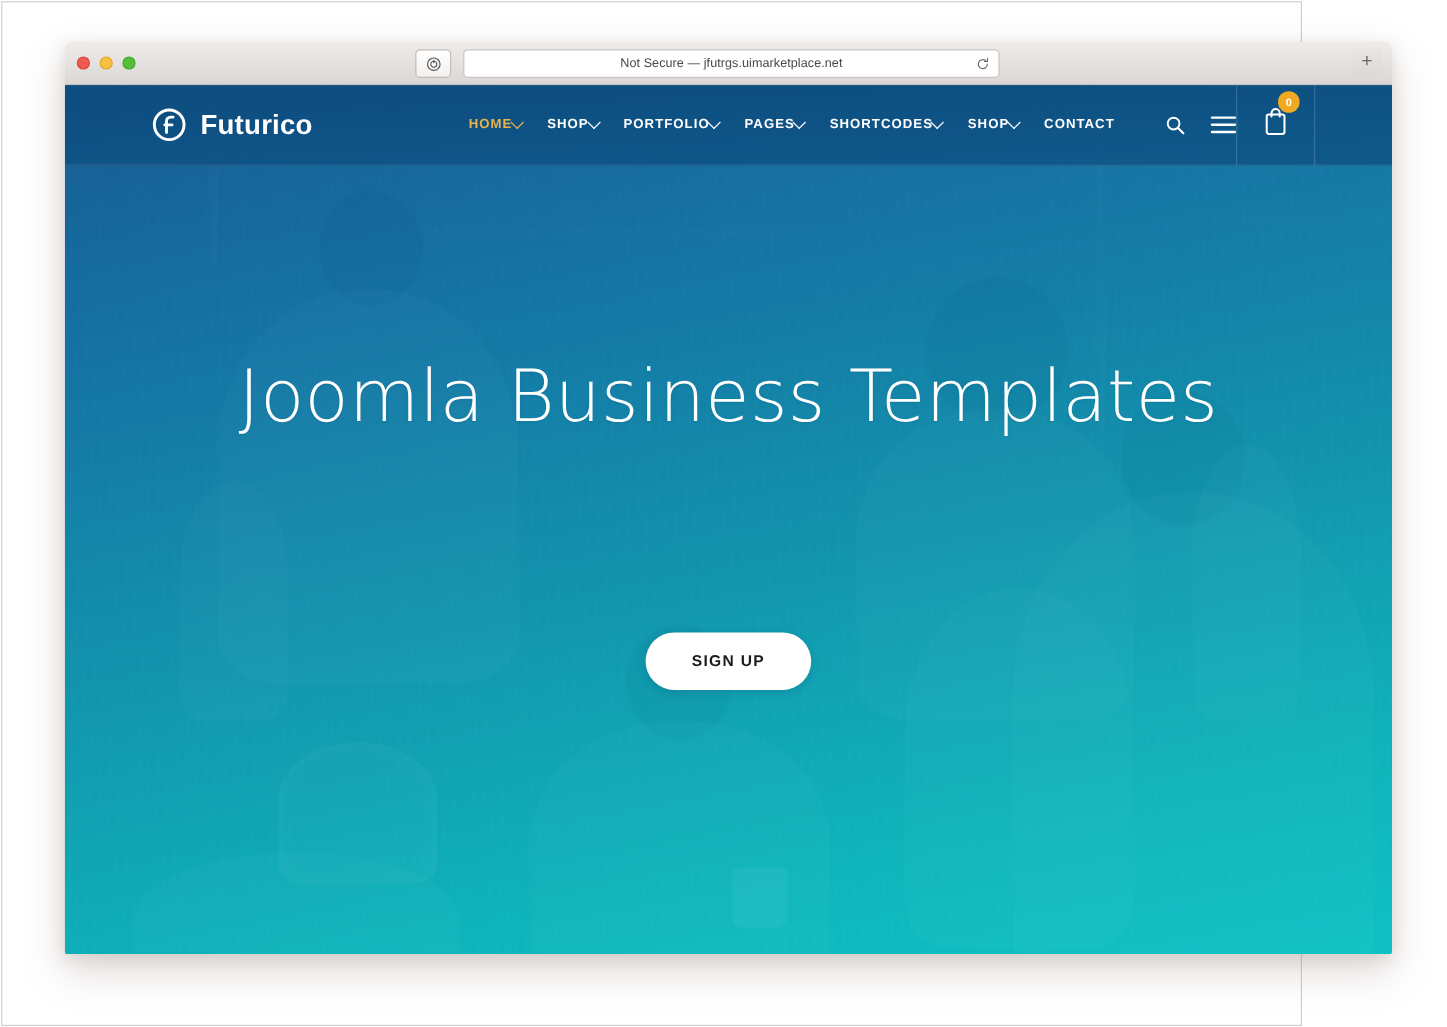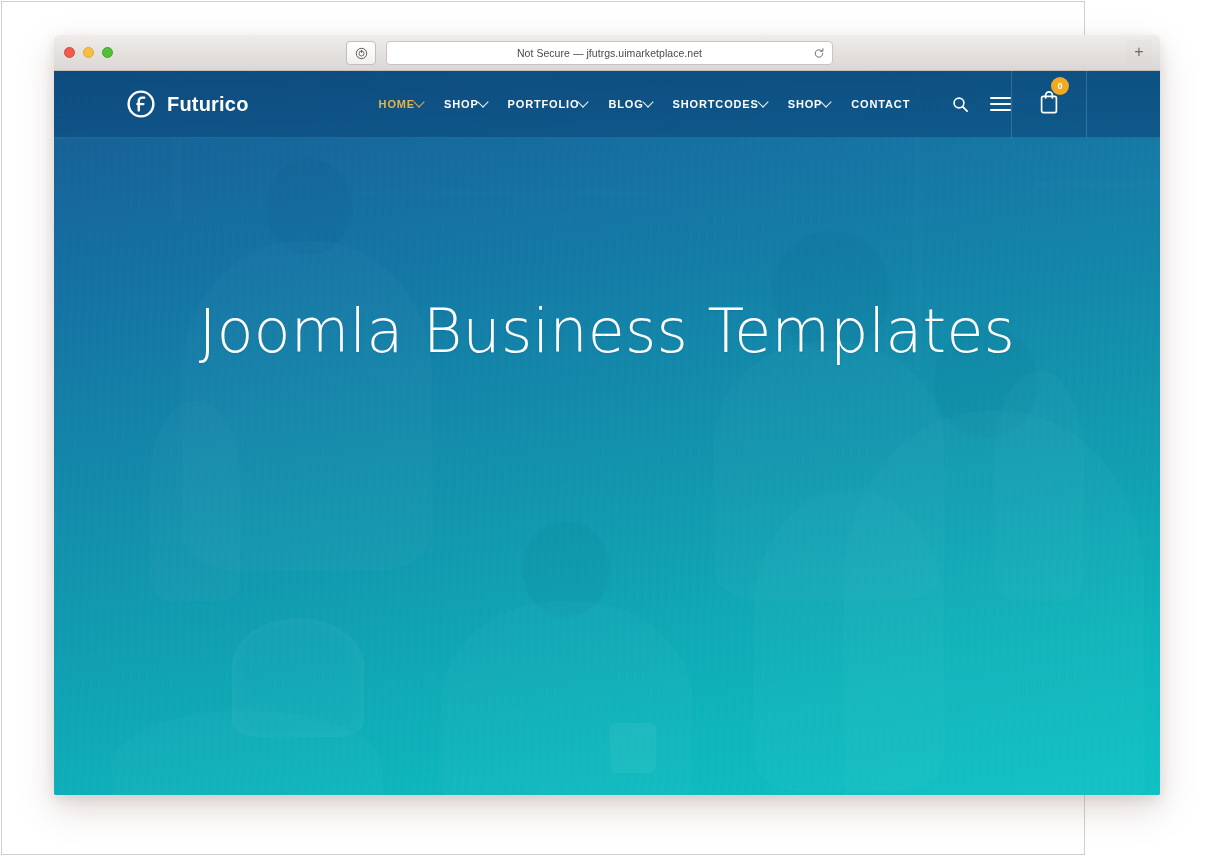--- a/index.html
+++ b/index.html
@@ -222,21 +222,21 @@
     align-items: center;
     gap: 11px;
     margin-left: 72px;
   }
   .brand-mark {
     width: 30px; height: 30px;
     display: flex; align-items: center; justify-content: center;
   }
   .brand-name {
     color: #ffffff;
-    font-size: 20px;
+    font-size: 23px;
     font-weight: bold;
     letter-spacing: 0.2px;
   }
   .mainnav {
     display: flex;
     align-items: center;
     gap: 21px;
     margin-left: 130px;
   }
   .navitem {
@@ -439,21 +439,21 @@
           </a>
           <a class="navitem">
             <span>SHOP</span>
             <i class="caret"></i>
           </a>
           <a class="navitem">
             <span>PORTFOLIO</span>
             <i class="caret"></i>
           </a>
           <a class="navitem">
-            <span>BLOG</span>
+            <span>PAGES</span>
             <i class="caret"></i>
           </a>
           <a class="navitem">
             <span>SHORTCODES</span>
             <i class="caret"></i>
           </a>
           <a class="navitem">
             <span>SHOP</span>
             <i class="caret"></i>
           </a>
@@ -489,17 +489,18 @@
         </div>
 
         <div class="nav-right-pad"></div>
       </div>
 
       <div class="hero">
         <h1 class="hero-title">Joomla Business Templates</h1>
         <p class="hero-sub">
           <br>
         </p>
+        <button class="signup-btn">SIGN UP</button>
       </div>
 
     </div>
   </div>
 </div>
 
 </body></html>

